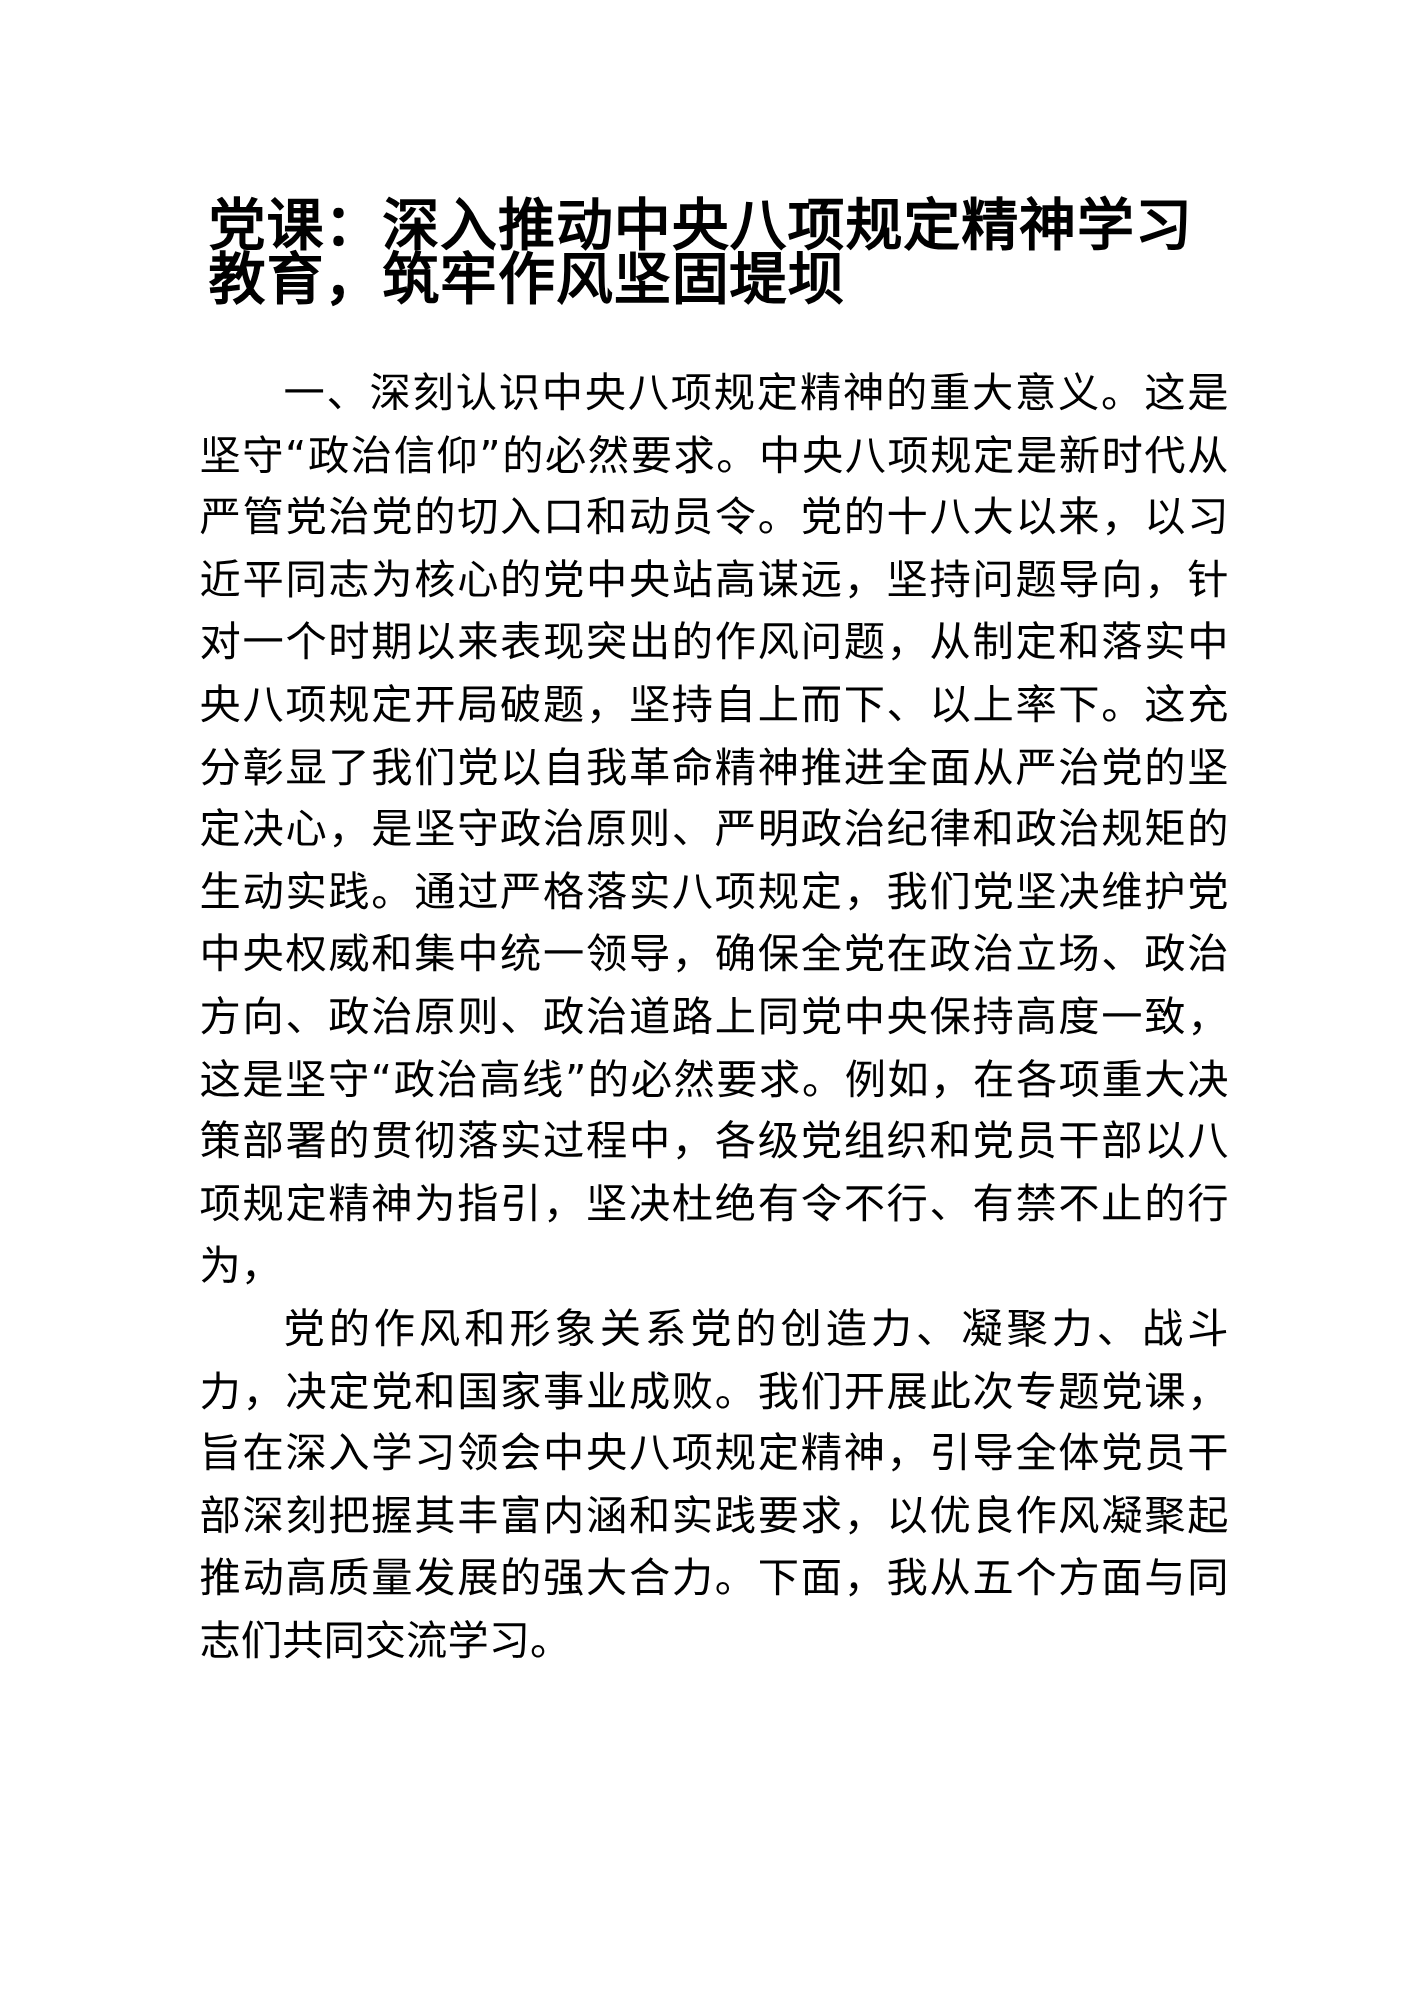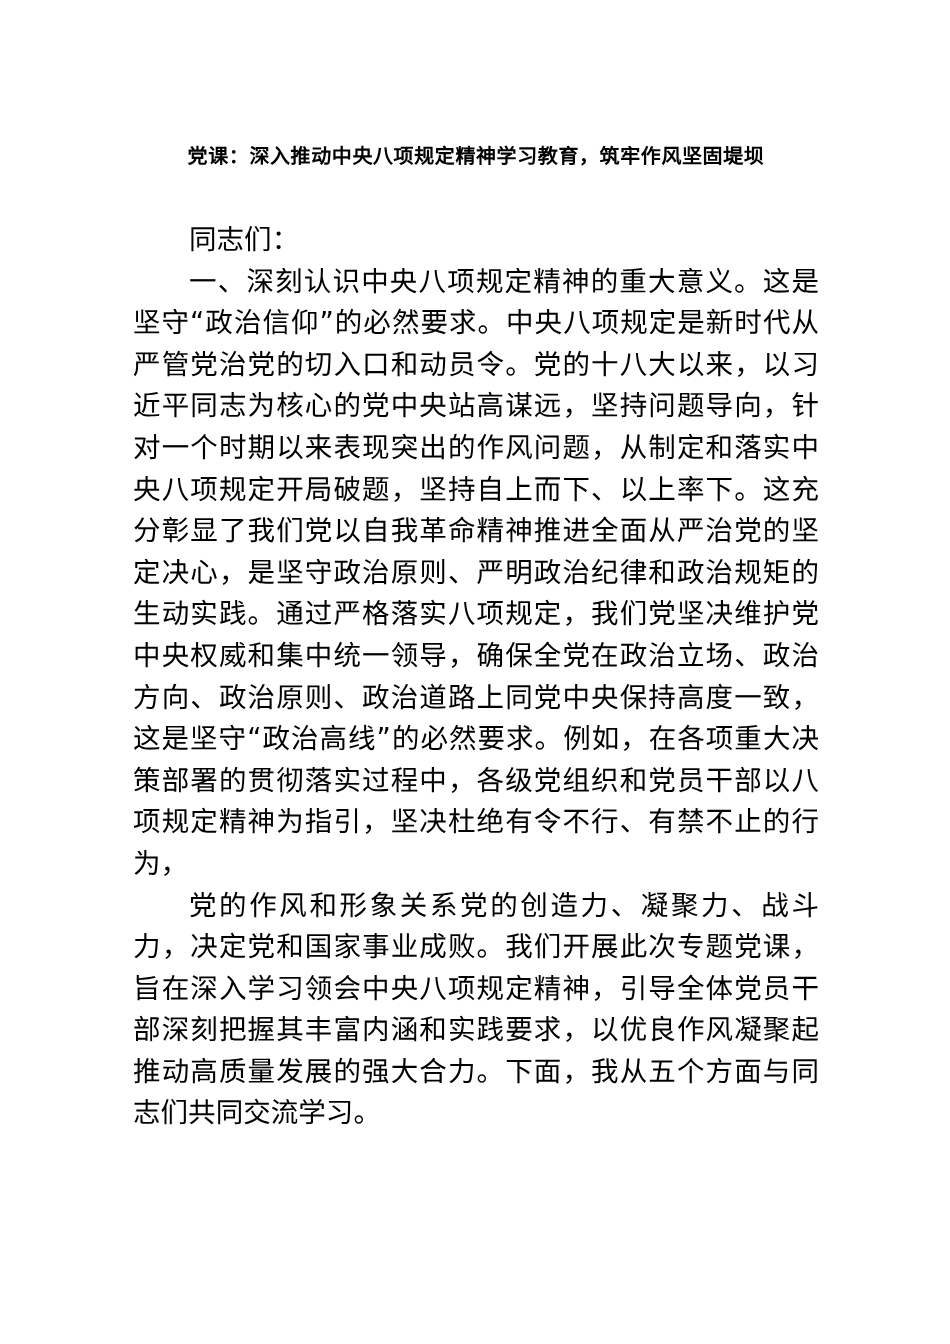--- a/index.html
+++ b/index.html
@@ -26,24 +26,24 @@
   }
 
   .doc-body {
     position: absolute;
     left: 133px;
     top: 132px;
     width: 686px;
   }
 
   .doc-title {
-    font-size: 20px;
-    line-height: 49px;
+    font-size: 38px;
+    line-height: 36px;
     font-weight: 700;
-    text-align: center;
+    text-align: left;
     letter-spacing: 0.6px;
     margin: 0 0 0 0;
     padding: 0 6px;
     word-break: break-all;
   }
 
   .title-spacer {
     height: 38px;
   }
 
@@ -68,21 +68,20 @@
 <body>
 
 <div class="page">
 
   <div class="doc-body">
 
     <h1 class="doc-title">党课：深入推动中央八项规定精神学习教育，筑牢作风坚固堤坝</h1>
 
     <div class="title-spacer"></div>
 
-    <p class="para">同志们：</p>
 
     <p class="para">一、深刻认识中央八项规定精神的重大意义。这是坚守“政治信仰”的必然要求。中央八项规定是新时代从严管党治党的切入口和动员令。党的十八大以来，以习近平同志为核心的党中央站高谋远，坚持问题导向，针对一个时期以来表现突出的作风问题，从制定和落实中央八项规定开局破题，坚持自上而下、以上率下。这充分彰显了我们党以自我革命精神推进全面从严治党的坚定决心，是坚守政治原则、严明政治纪律和政治规矩的生动实践。通过严格落实八项规定，我们党坚决维护党中央权威和集中统一领导，确保全党在政治立场、政治方向、政治原则、政治道路上同党中央保持高度一致，这是坚守“政治高线”的必然要求。例如，在各项重大决策部署的贯彻落实过程中，各级党组织和党员干部以八项规定精神为指引，坚决杜绝有令不行、有禁不止的行为，</p>
 
     <p class="para">党的作风和形象关系党的创造力、凝聚力、战斗力，决定党和国家事业成败。我们开展此次专题党课，旨在深入学习领会中央八项规定精神，引导全体党员干部深刻把握其丰富内涵和实践要求，以优良作风凝聚起推动高质量发展的强大合力。下面，我从五个方面与同志们共同交流学习。</p>
 
   </div>
 
 </div>
 
 </body></html>

